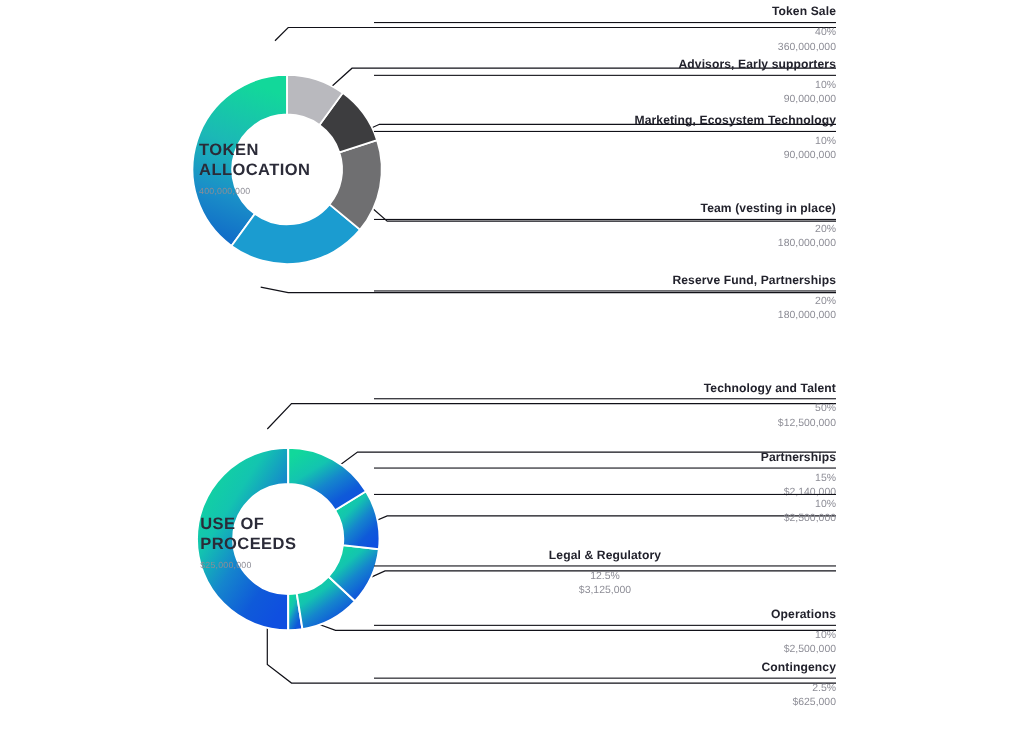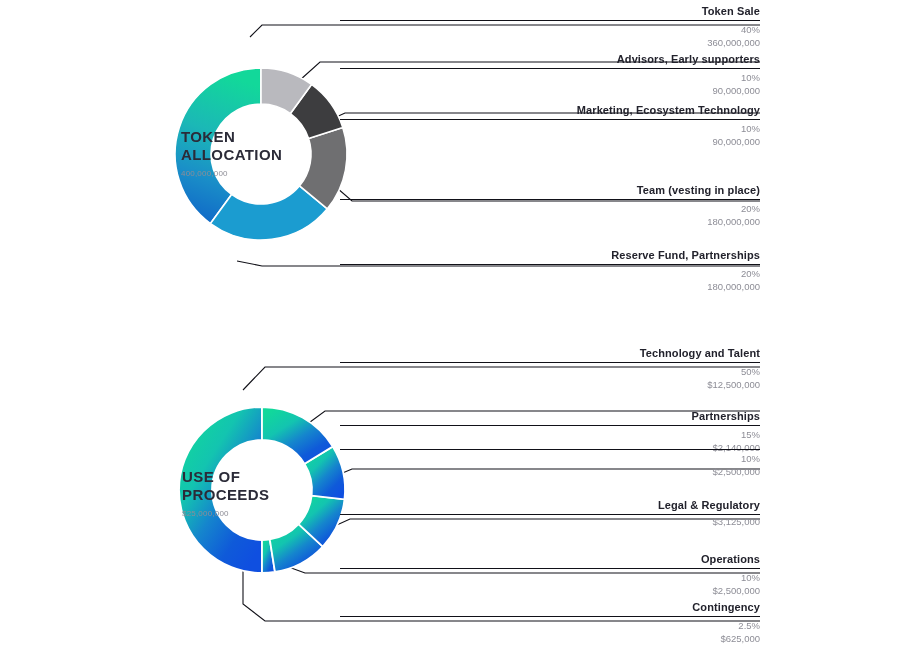--- a/index.html
+++ b/index.html
@@ -223,23 +223,24 @@
       <div class="callout-pct">15%</div>
       <div class="callout-value">$2,140,000</div>
     </div>
 
     <div class="callout" style="top:113px;">
       <div class="callout-rule"></div>
       <div class="callout-pct">10%</div>
       <div class="callout-value">$2,500,000</div>
     </div>
 
-    <div class="callout" style="top:163px;">
+    <div class="callout" style="top:163px;text-align:center;">
       <div class="callout-name">Legal &amp; Regulatory</div>
       <div class="callout-rule"></div>
+      <div class="callout-pct">12.5%</div>
       <div class="callout-value">$3,125,000</div>
     </div>
 
     <div class="callout" style="top:217px;">
       <div class="callout-name">Operations</div>
       <div class="callout-rule"></div>
       <div class="callout-pct">10%</div>
       <div class="callout-value">$2,500,000</div>
     </div>
 

